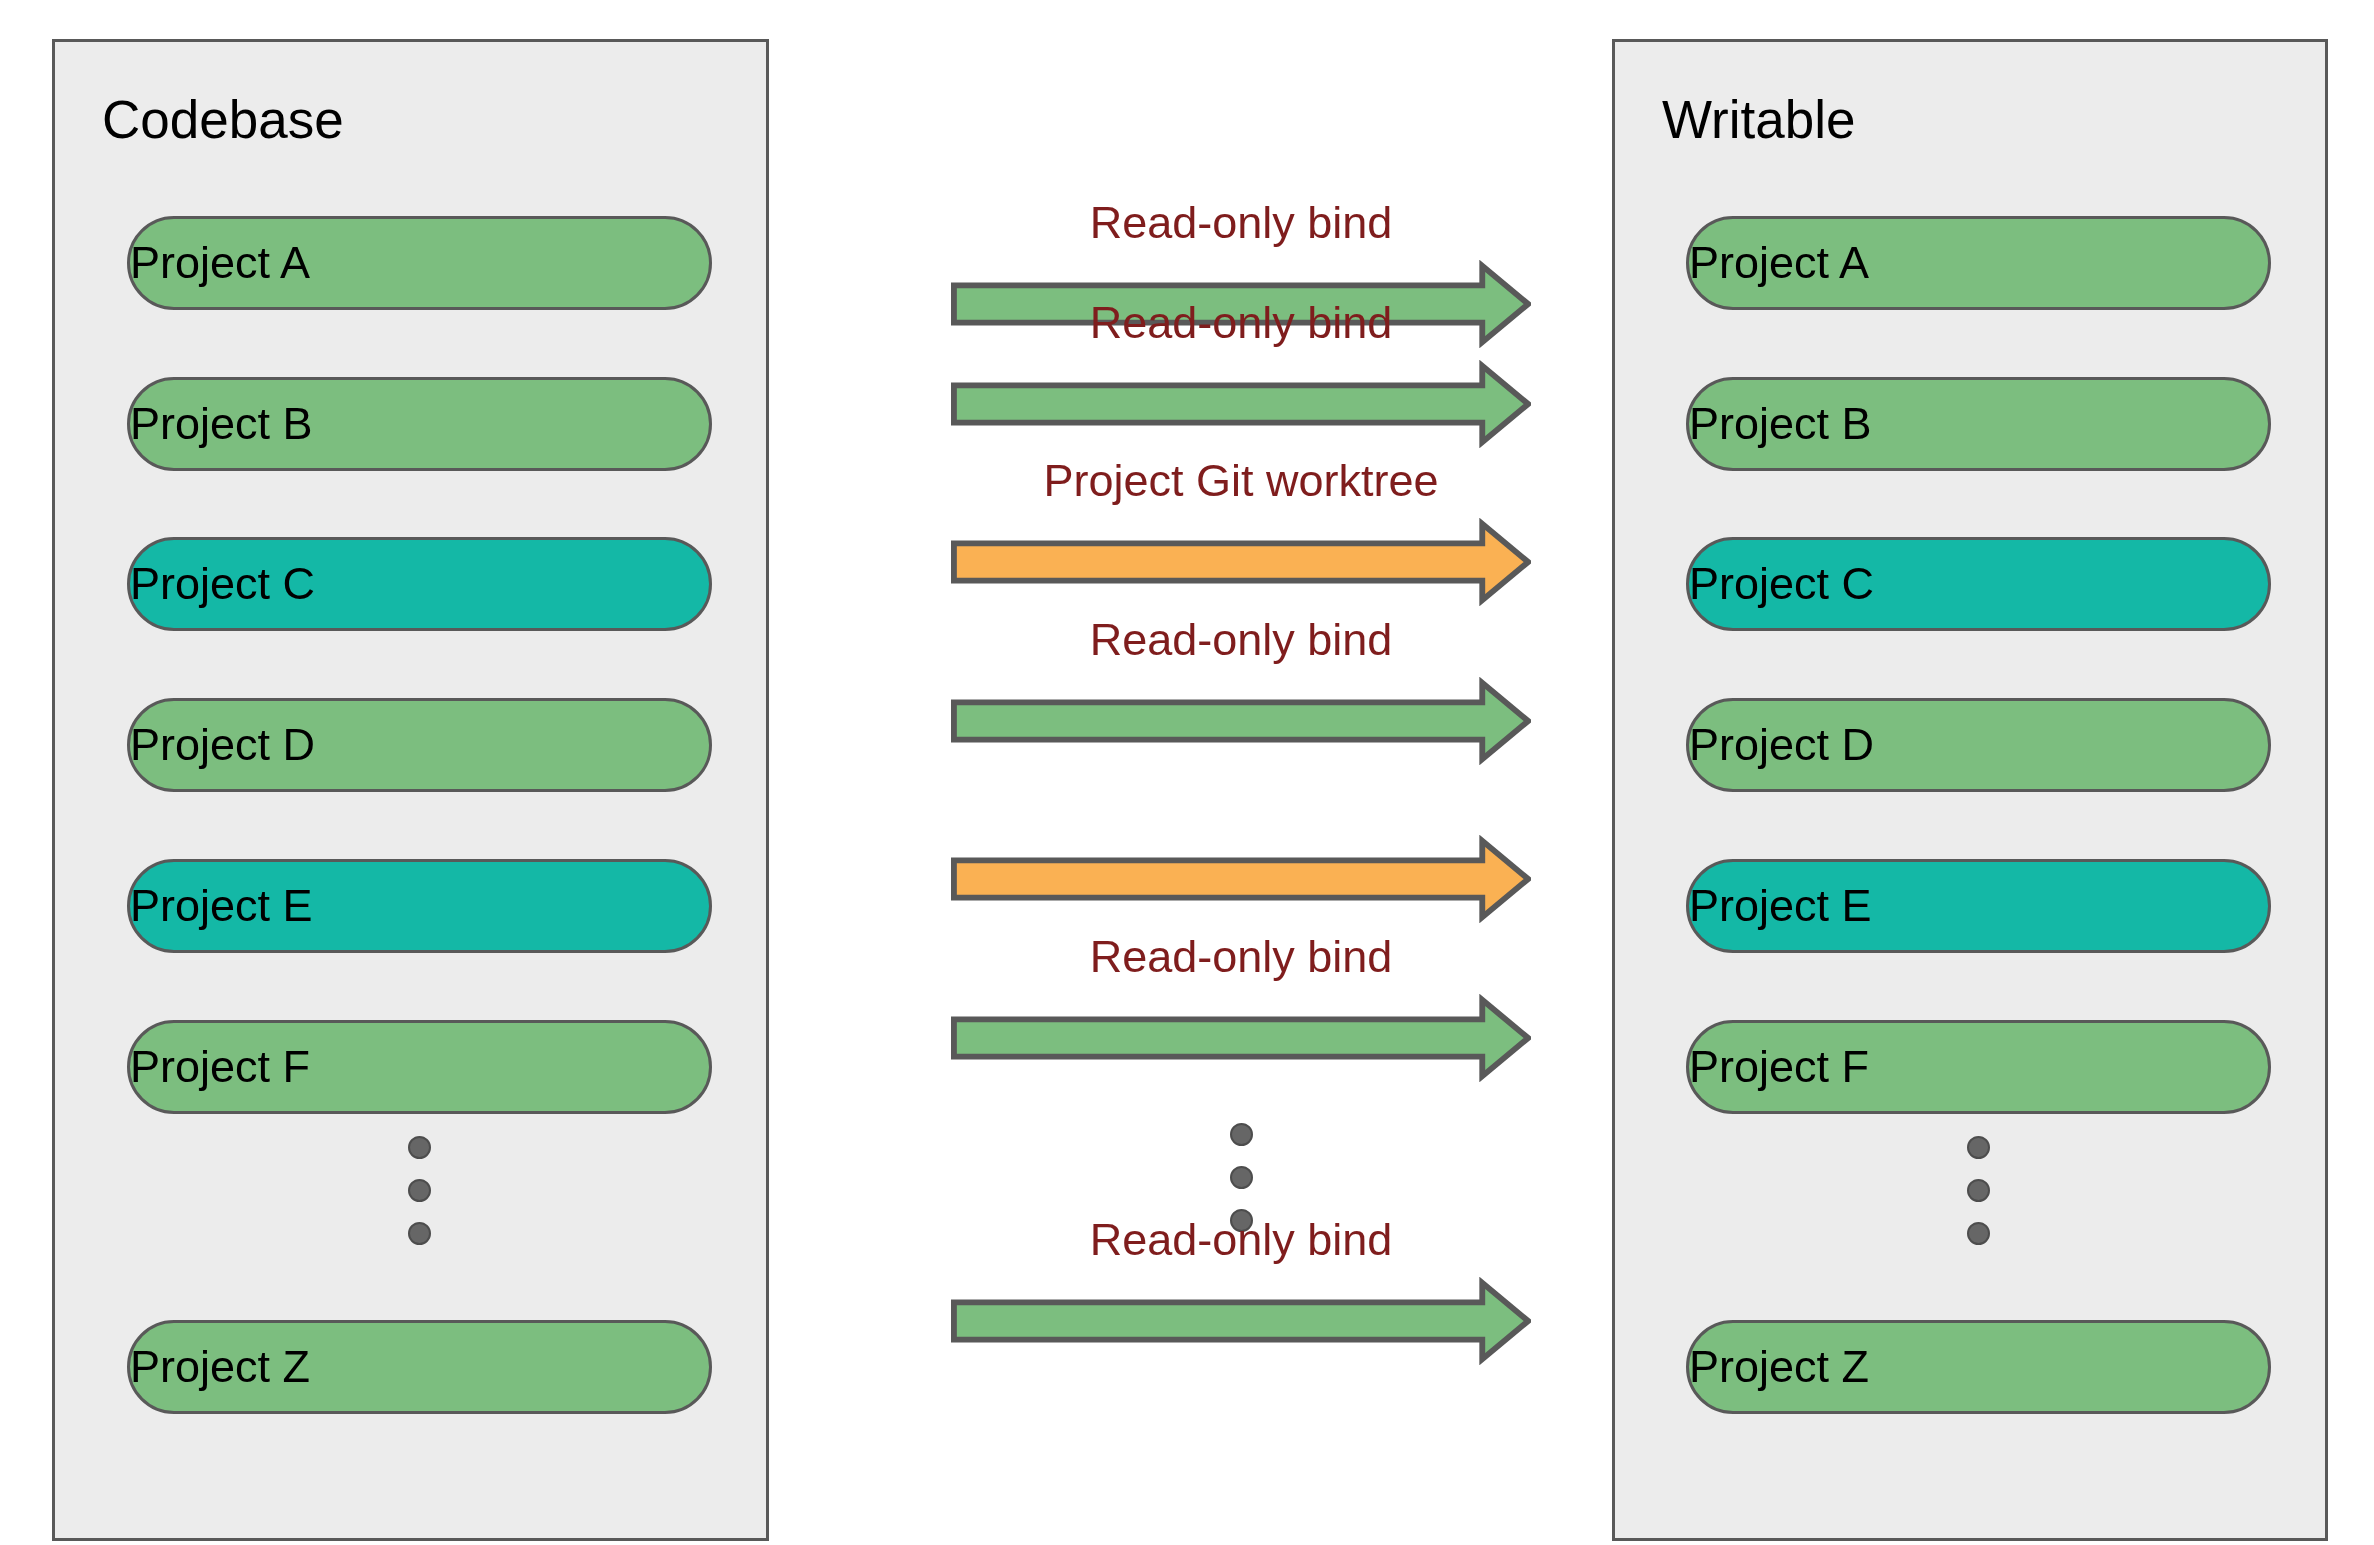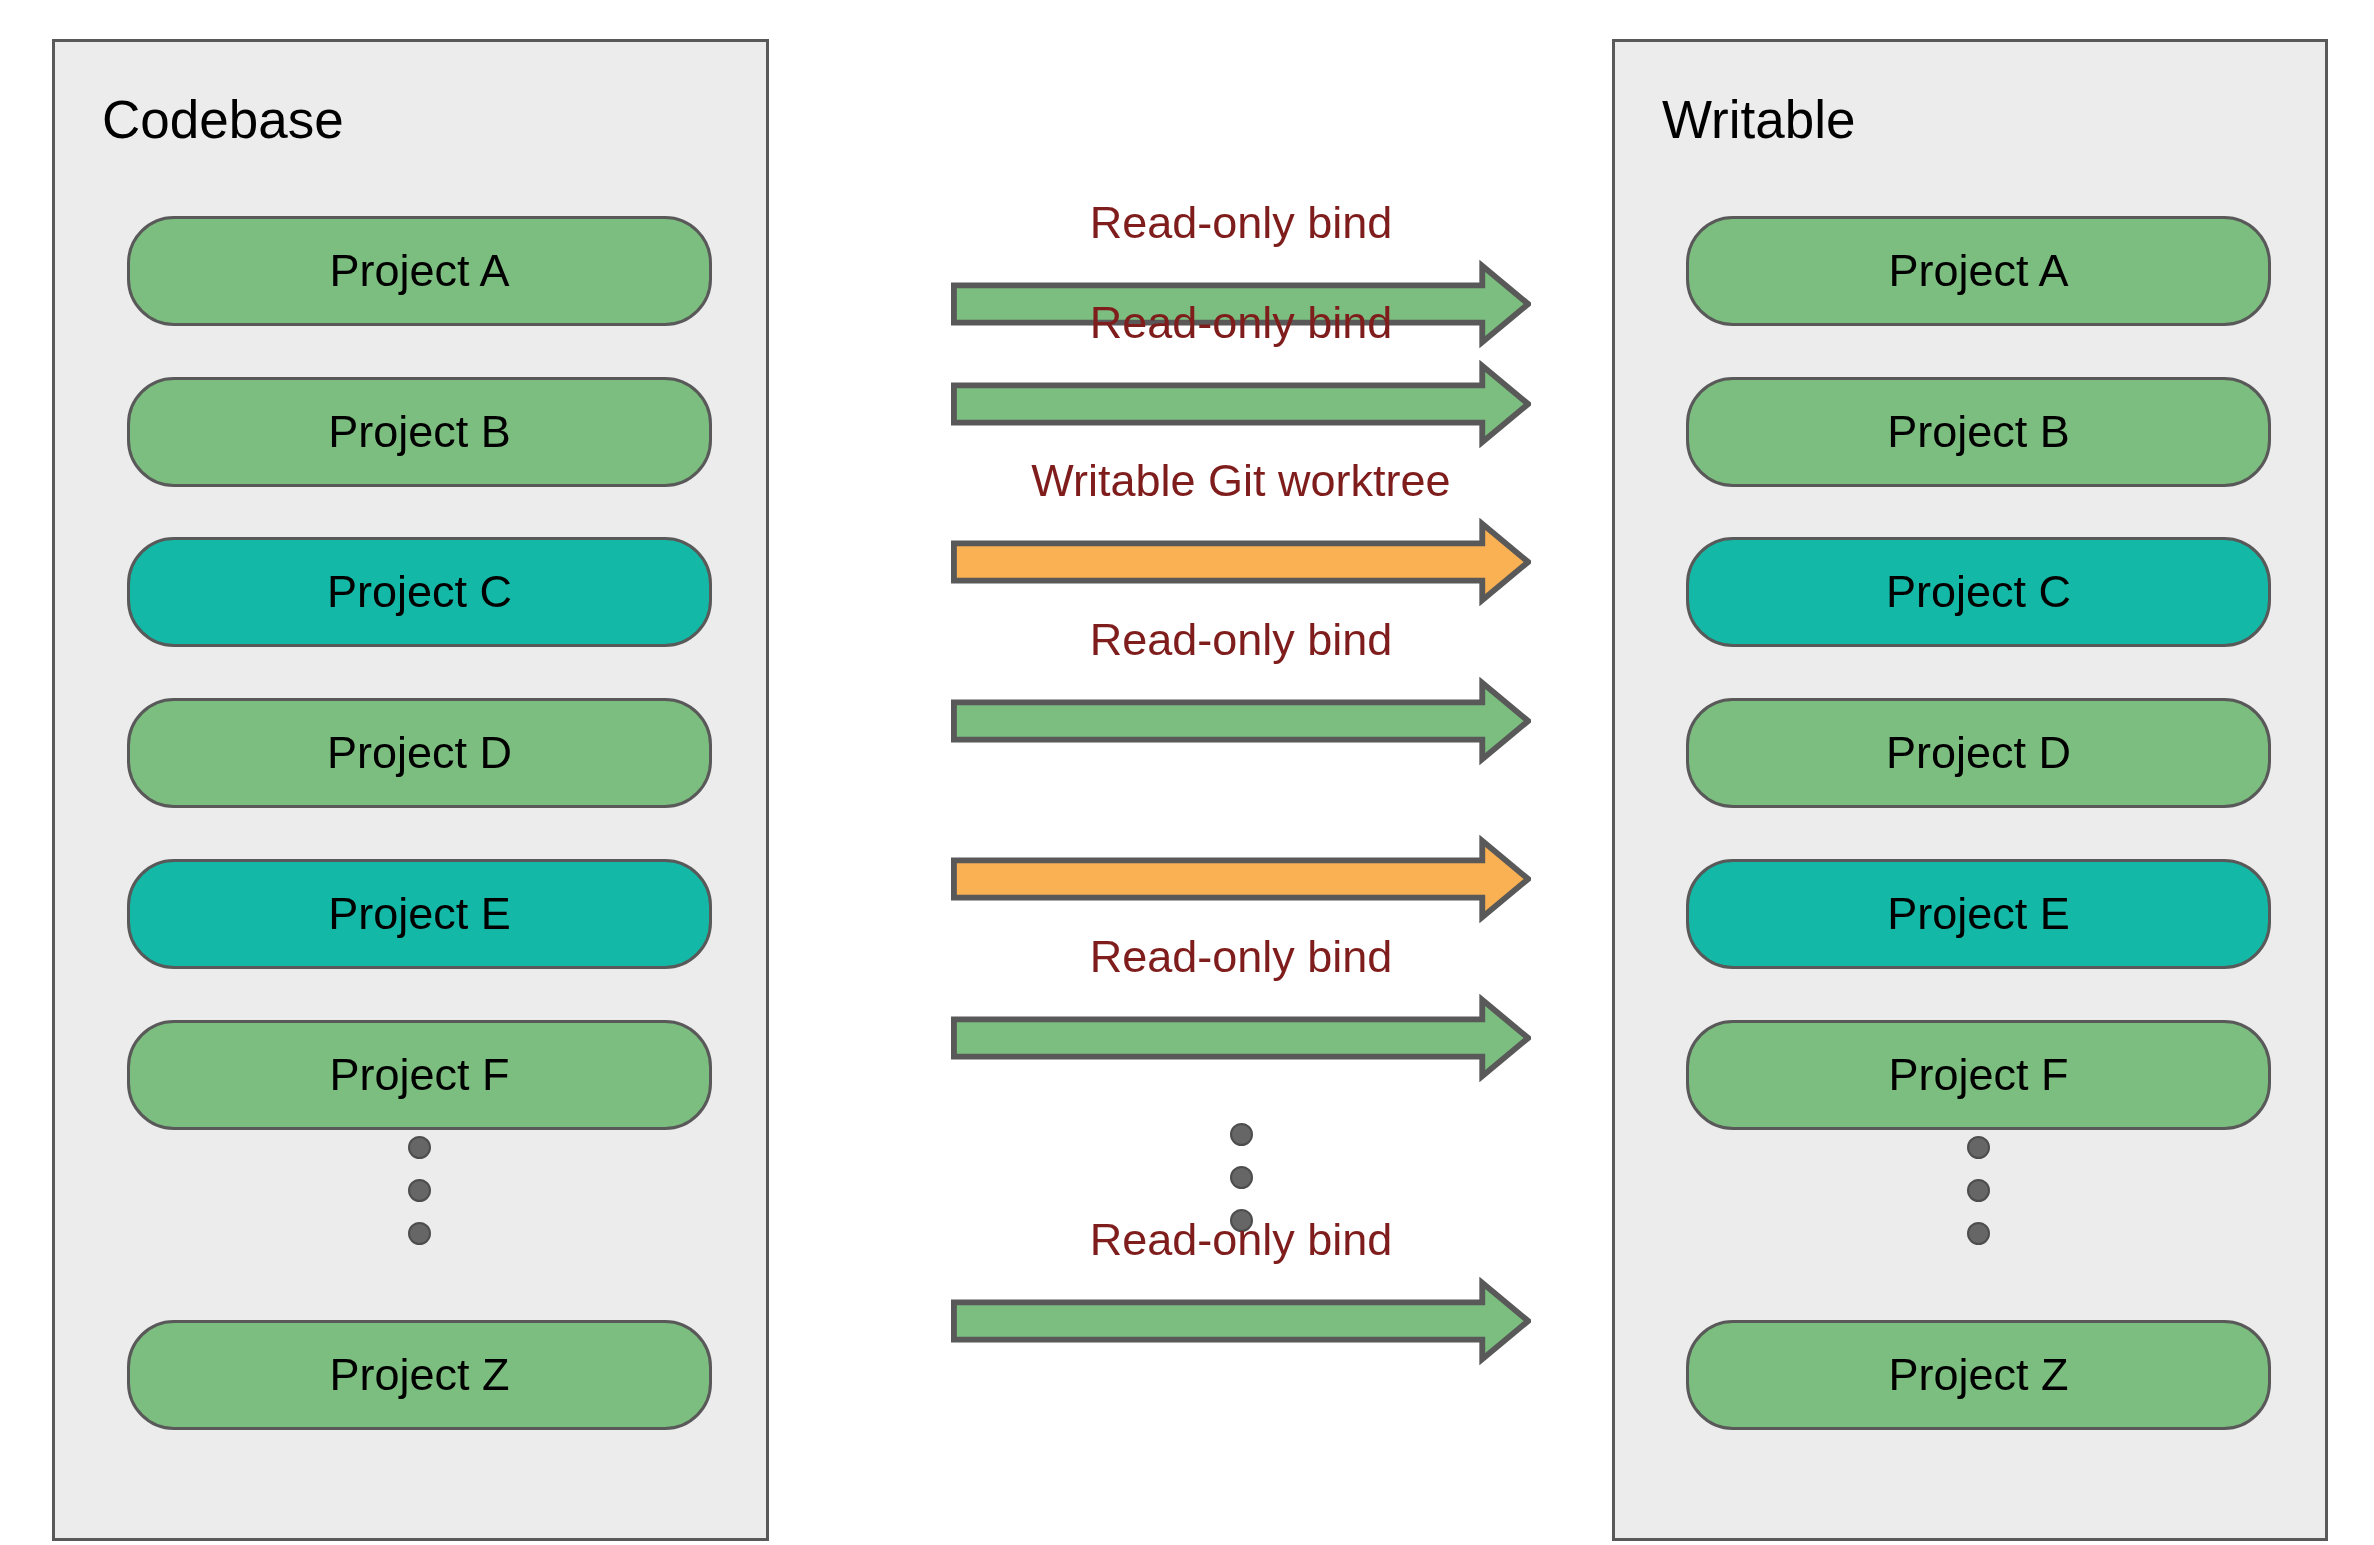--- a/index.html
+++ b/index.html
@@ -47,27 +47,26 @@
     top: 51px;
     font-size: 53px;
     color: #000000;
     line-height: 1;
     white-space: nowrap;
   }
 
   
   .pill {
     position: absolute;
-    height: 110px;
+    height: 94px;
     box-sizing: border-box;
     border: 3.9px solid #595959;
     border-radius: 47px;
     display: flex;
     align-items: center;
-    justify-content: center;
     font-size: 45px;
     color: #000000;
     white-space: nowrap;
   }
   .pill.green  { background: #7cbe7f; }
   .pill.orange { background: #14b8a6; }
 
   #codebase-panel  .pill { left: 72px; width: 585px; }
   #workspace-panel .pill { left: 71px; width: 585px; }
 
@@ -195,21 +194,21 @@
   </div>
 
   <div class="arrow-group" style="top:300px">
     <div class="arrow-label">Read-only bind</div>
     <svg class="arrow-svg" viewBox="0 0 595 90" preserveAspectRatio="none">
       <path d="M3,26 L545,26 L545,6 L592,45 L545,84 L545,64 L3,64 Z" fill="#7cbe7f" stroke="#595959" stroke-width="6" stroke-linejoin="miter"></path>
     </svg>
   </div>
 
   <div class="arrow-group" style="top:458px">
-    <div class="arrow-label">Writable Git worktree</div>
+    <div class="arrow-label">Project Git worktree</div>
     <svg class="arrow-svg" viewBox="0 0 595 90" preserveAspectRatio="none">
       <path d="M3,26 L545,26 L545,6 L592,45 L545,84 L545,64 L3,64 Z" fill="#fab153" stroke="#595959" stroke-width="6" stroke-linejoin="miter"></path>
     </svg>
   </div>
 
   <div class="arrow-group" style="top:617px">
     <div class="arrow-label">Read-only bind</div>
     <svg class="arrow-svg" viewBox="0 0 595 90" preserveAspectRatio="none">
       <path d="M3,26 L545,26 L545,6 L592,45 L545,84 L545,64 L3,64 Z" fill="#7cbe7f" stroke="#595959" stroke-width="6" stroke-linejoin="miter"></path>
     </svg>

